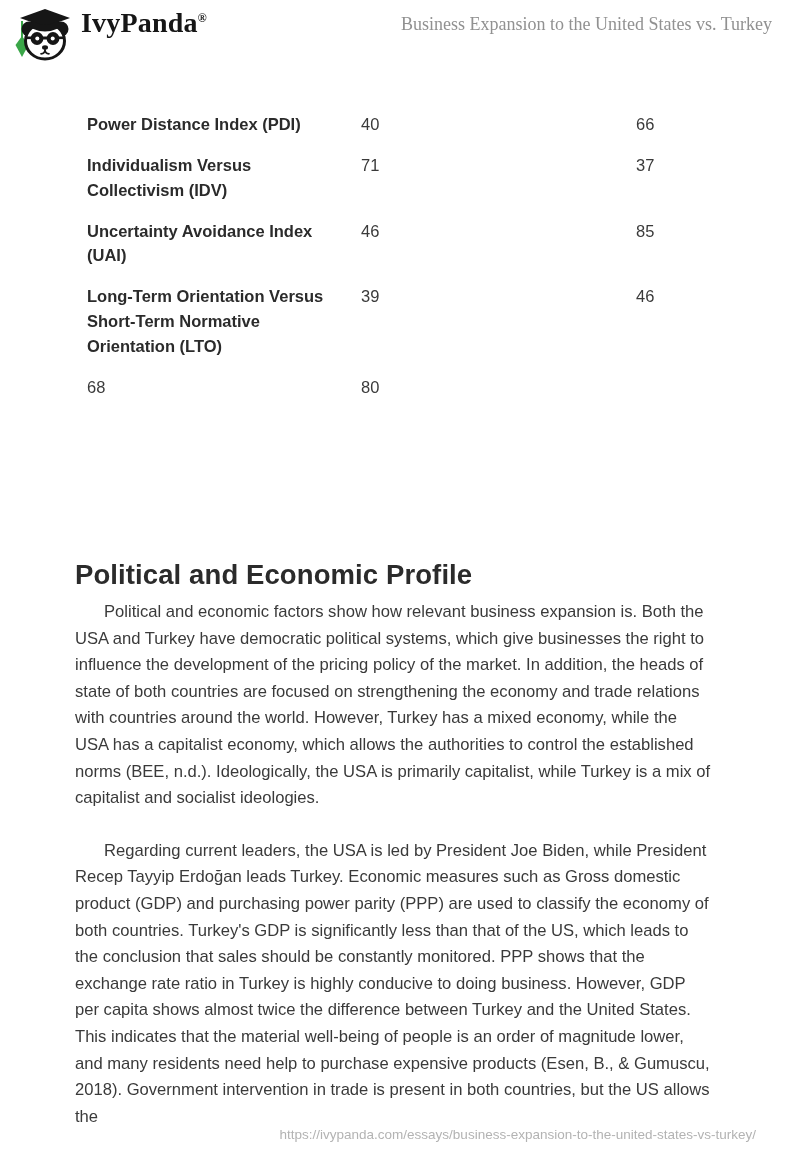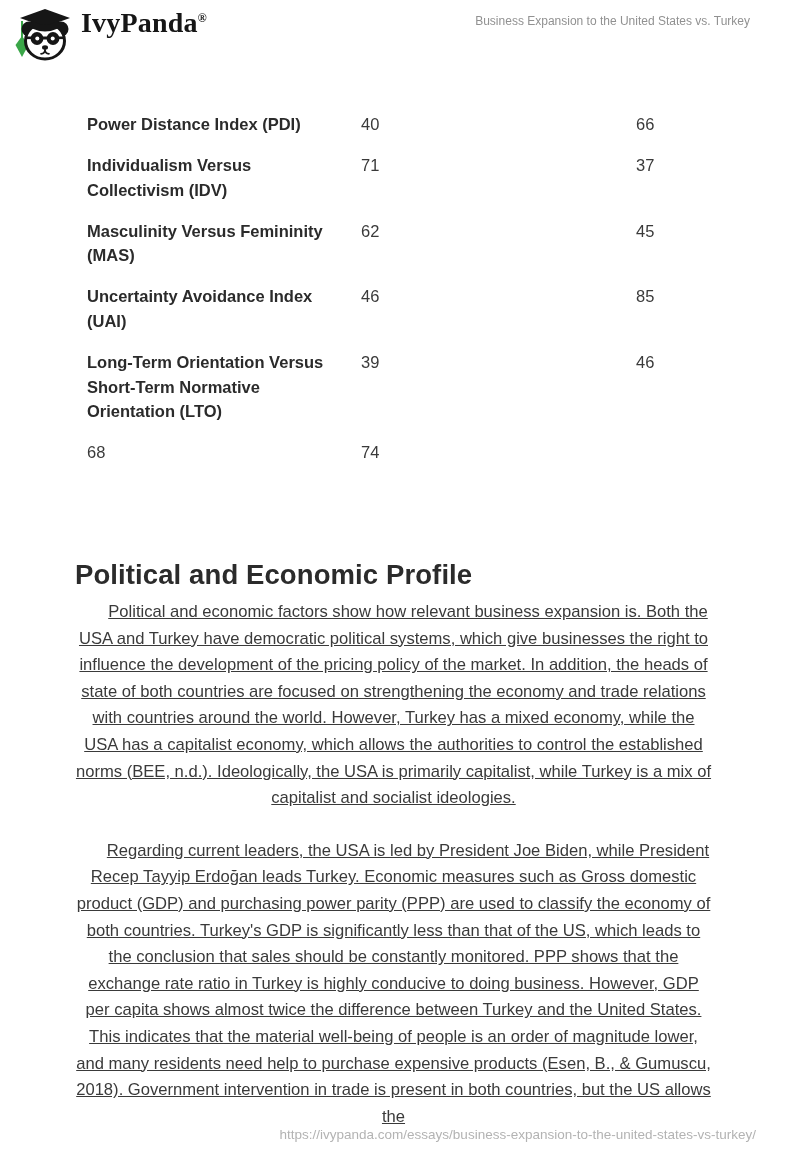--- a/index.html
+++ b/index.html
@@ -24,23 +24,24 @@
     font-size:28px;
     color:#161616;
     letter-spacing:0.2px;
   }
   .brand sup {
     font-size:12px;
     vertical-align:super;
     font-weight:700;
   }
   .doc-title {
-    position:absolute; top:14px; right:50px;
-    font-size:12px;
+    position:absolute; top:14px; right:28px;
+    font-size:18px;
     color:#919191;
+    font-family:Liberation Serif, serif;
   }
 
   
   .cmp-table {
     position:absolute; top:112px; left:87px; width:676px;
   }
   .trow {
     display:grid;
     grid-template-columns:274px 275px 1fr;
     margin-bottom:16.5px;
@@ -64,22 +65,21 @@
   }
   .essay {
     position:absolute; top:599px; left:75px; width:637px;
   }
   .essay p {
     font-size:16.6px;
     line-height:26.6px;
     color:#3a3a3a;
     text-indent:29px;
     margin-bottom:26px;
-    text-align:center;
-    text-decoration:underline;
+    text-align:left;
   }
 
   
   .footer-url {
     position:absolute; top:1127px; right:44px;
     font-size:13.5px;
     color:#b3b3b3;
     text-decoration:none;
   }
 </style>
@@ -126,41 +126,36 @@
     <div class="tval">40</div>
     <div class="tval">66</div>
   </div>
 
   <div class="trow">
     <div class="tlabel">Individualism Versus Collectivism (IDV)</div>
     <div class="tval">71</div>
     <div class="tval">37</div>
   </div>
 
-  <div class="trow">
-    <div class="tlabel">Masculinity Versus Femininity (MAS)</div>
-    <div class="tval">62</div>
-    <div class="tval">45</div>
-  </div>
 
   <div class="trow">
     <div class="tlabel">Uncertainty Avoidance Index (UAI)</div>
     <div class="tval">46</div>
     <div class="tval">85</div>
   </div>
 
   <div class="trow">
     <div class="tlabel">Long-Term Orientation Versus Short-Term Normative Orientation (LTO)</div>
     <div class="tval">39</div>
     <div class="tval">46</div>
   </div>
 
   <div class="trow">
     <div class="tval">68</div>
-    <div class="tval">74</div>
+    <div class="tval">80</div>
   </div>
 
 </div>
 
 <h1 class="section-heading">Political and Economic Profile</h1>
 
 <div class="essay">
   <p>Political and economic factors show how relevant business expansion is. Both the USA and Turkey have democratic political systems, which give businesses the right to influence the development of the pricing policy of the market. In addition, the heads of state of both countries are focused on strengthening the economy and trade relations with countries around the world. However, Turkey has a mixed economy, while the USA has a capitalist economy, which allows the authorities to control the established norms (BEE, n.d.). Ideologically, the USA is primarily capitalist, while Turkey is a mix of capitalist and socialist ideologies.</p>
   <p>Regarding current leaders, the USA is led by President Joe Biden, while President Recep Tayyip Erdoğan leads Turkey. Economic measures such as Gross domestic product (GDP) and purchasing power parity (PPP) are used to classify the economy of both countries. Turkey's GDP is significantly less than that of the US, which leads to the conclusion that sales should be constantly monitored. PPP shows that the exchange rate ratio in Turkey is highly conducive to doing business. However, GDP per capita shows almost twice the difference between Turkey and the United States. This indicates that the material well-being of people is an order of magnitude lower, and many residents need help to purchase expensive products (Esen, B., &amp; Gumuscu, 2018). Government intervention in trade is present in both countries, but the US allows the</p>
 </div>

